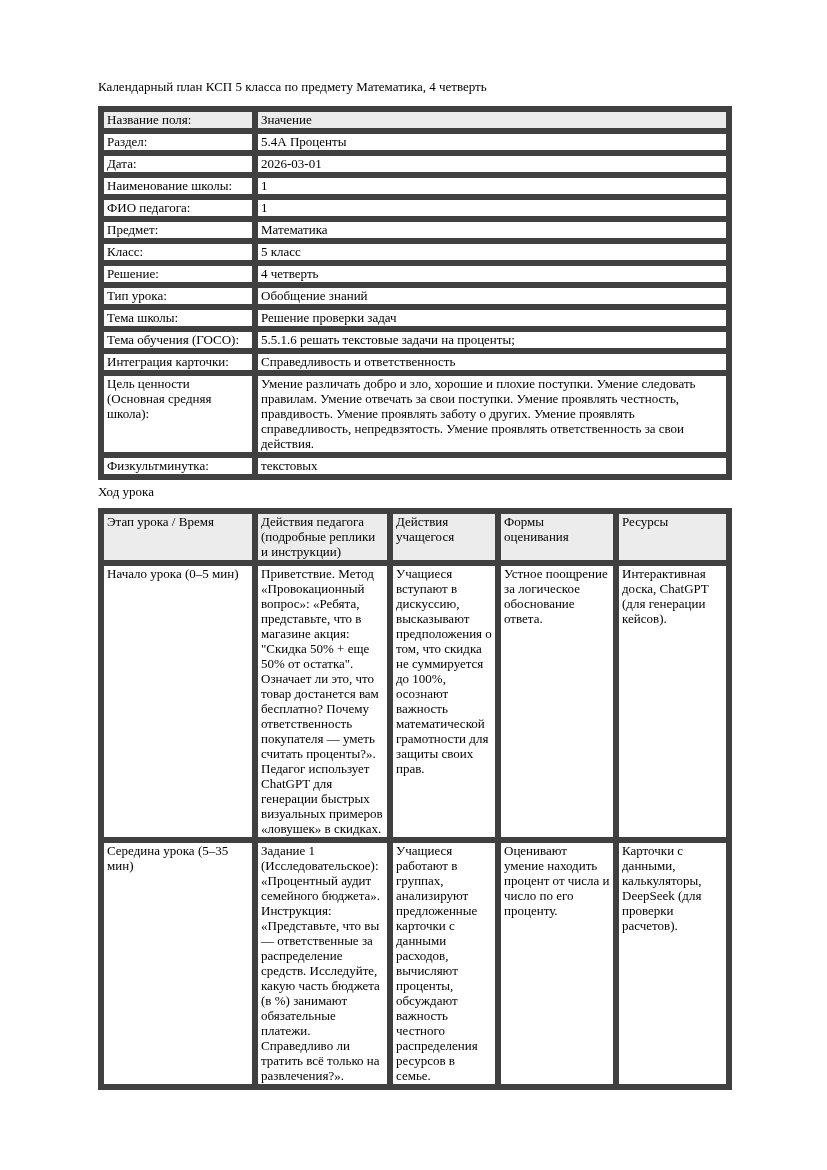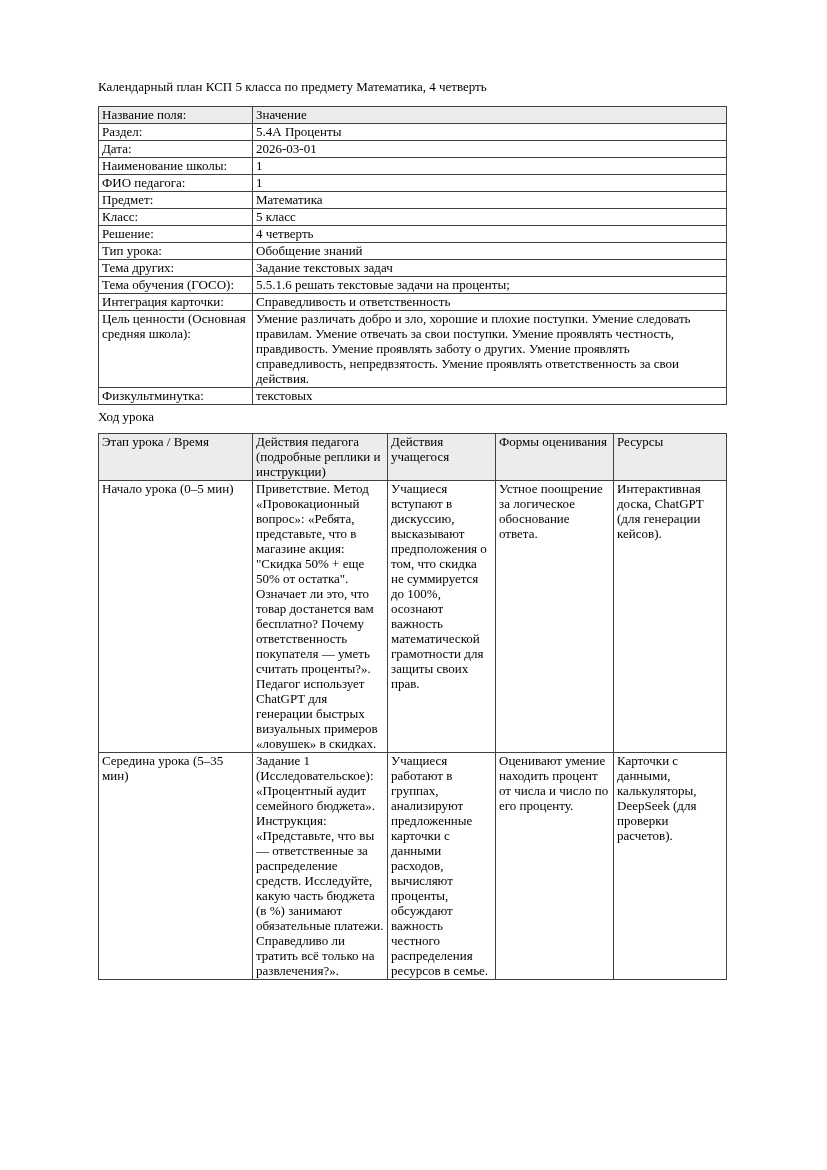--- a/index.html
+++ b/index.html
@@ -18,21 +18,21 @@
   .doc-title {
     margin-bottom: 12px;
     white-space: nowrap;
   }
   table {
     border-collapse: collapse;
     table-layout: fixed;
     width: 628px;
   }
   td, th {
-    border: 1px solid #404040;
+    border: 6px solid #404040;
     vertical-align: top;
     text-align: left;
     font-weight: normal;
     padding: 0 3px 1px 3px;
     overflow: hidden;
   }
   thead th { background: #ececec; }
   .section-heading {
     margin-top: 4px;
     margin-bottom: 9px;
@@ -90,22 +90,22 @@
       </tr>
       <tr>
         <td>Решение:</td>
         <td>4 четверть</td>
       </tr>
       <tr>
         <td>Тип урока:</td>
         <td>Обобщение знаний</td>
       </tr>
       <tr>
-        <td>Тема других:</td>
-        <td>Задание текстовых задач</td>
+        <td>Тема школы:</td>
+        <td>Решение проверки задач</td>
       </tr>
       <tr>
         <td>Тема обучения (ГОСО):</td>
         <td>5.5.1.6 решать текстовые задачи на проценты;</td>
       </tr>
       <tr>
         <td>Интеграция карточки:</td>
         <td>Справедливость и ответственность</td>
       </tr>
       <tr>

